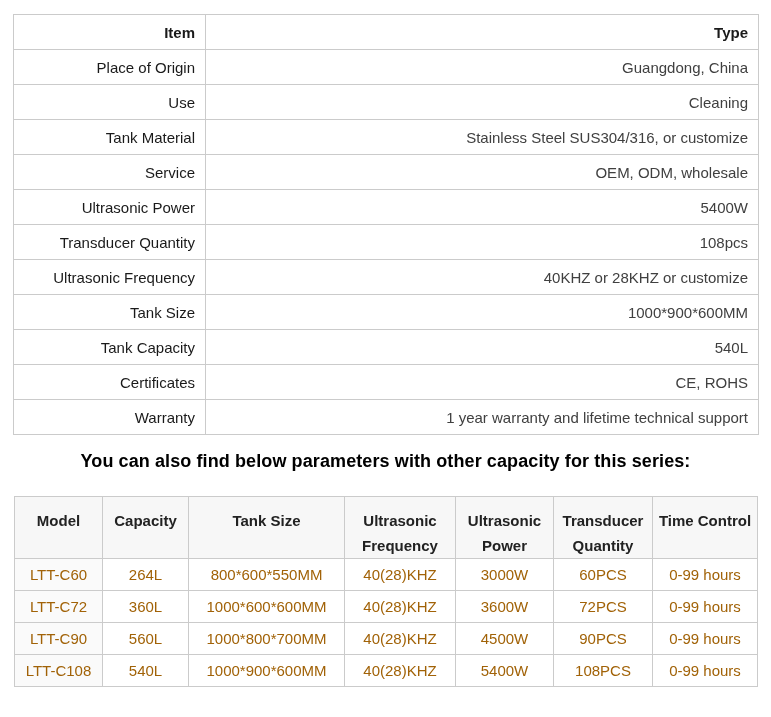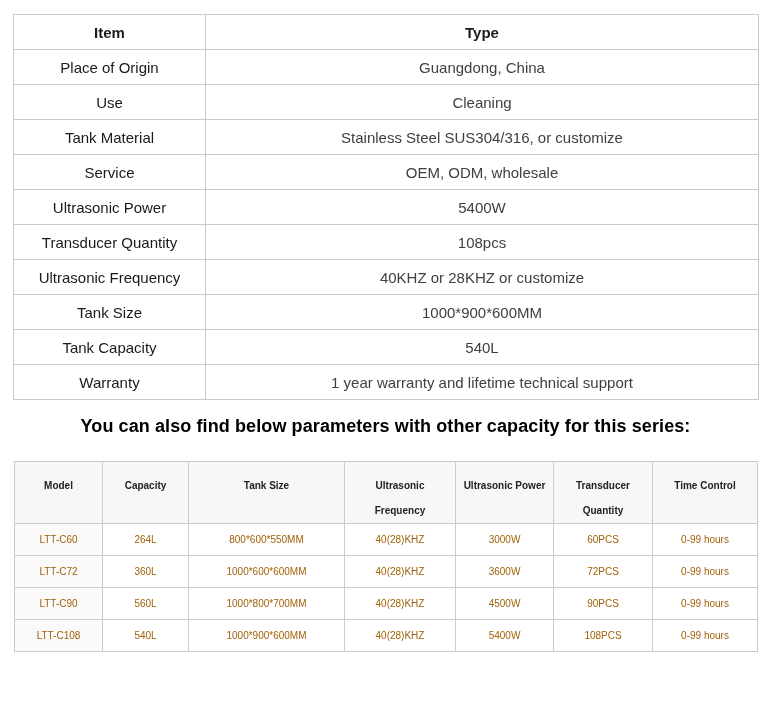--- a/index.html
+++ b/index.html
@@ -18,21 +18,21 @@
     margin: 14px 0 0 13px;
     width: 745px;
     table-layout: fixed;
   }
   .specs-table th, .specs-table td {
     border: 1px solid #cbcbcb;
     height: 35px;
     padding: 8px 10px;
     font-size: 15px;
     vertical-align: middle;
-    text-align: center;
+    text-align: right;
     white-space: nowrap;
     overflow: hidden;
   }
   .specs-table th {
     font-weight: bold;
     color: #1a1a1a;
   }
   .specs-table td.label-cell {
     font-weight: normal;
     color: #1a1a1a;
@@ -50,21 +50,21 @@
     font-weight: bold;
     color: #000000;
     letter-spacing: 0.1px;
   }
 
   
   .models-table {
     margin: 0 0 6px 14px;
     width: 743px;
     table-layout: fixed;
-    font-size: 10px;
+    font-size: 15px;
     border-radius: 31px;
   }
   .models-table th {
     border: 1px solid #cbcbcb;
     background: #f7f7f7;
     height: 55px;
     vertical-align: top;
     padding: 11px 4px 0 4px;
     text-align: center;
     font-weight: bold;
@@ -126,20 +126,24 @@
         <td class="label-cell">Ultrasonic Frequency</td>
         <td class="value-cell">40KHZ or 28KHZ or customize</td>
       </tr>
       <tr>
         <td class="label-cell">Tank Size</td>
         <td class="value-cell">1000*900*600MM</td>
       </tr>
       <tr>
         <td class="label-cell">Tank Capacity</td>
         <td class="value-cell">540L</td>
+      </tr>
+      <tr>
+        <td class="label-cell">Certificates</td>
+        <td class="value-cell">CE, ROHS</td>
       </tr>
       <tr>
         <td class="label-cell">Warranty</td>
         <td class="value-cell">1 year warranty and lifetime technical support</td>
       </tr>
     </tbody>
   </table>
 
   <div class="section-heading">You can also find below parameters with other capacity for this series:</div>
 

